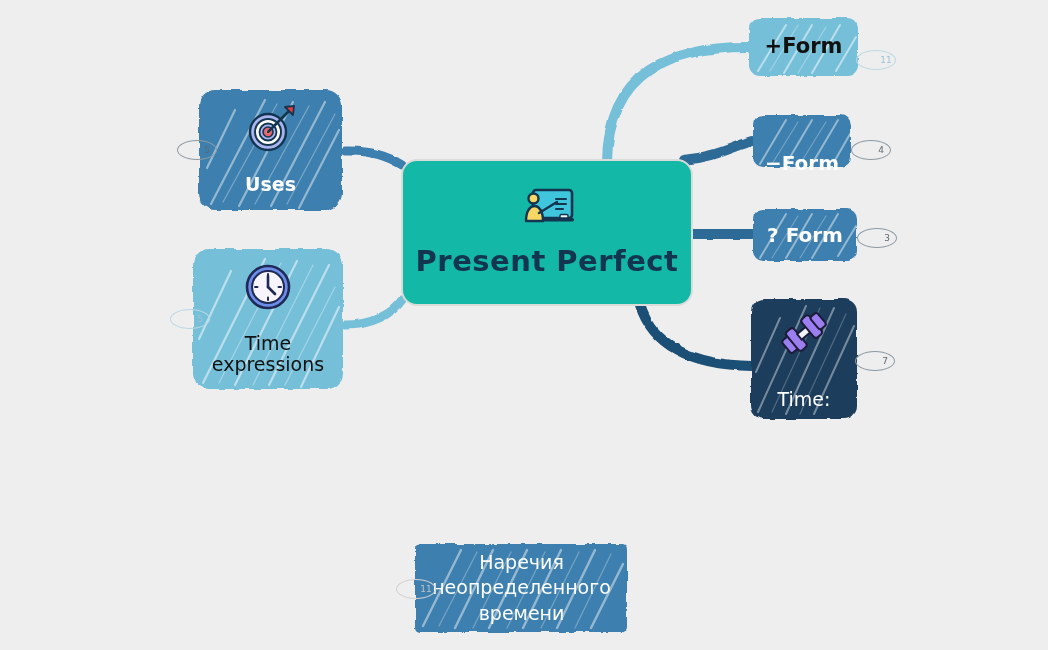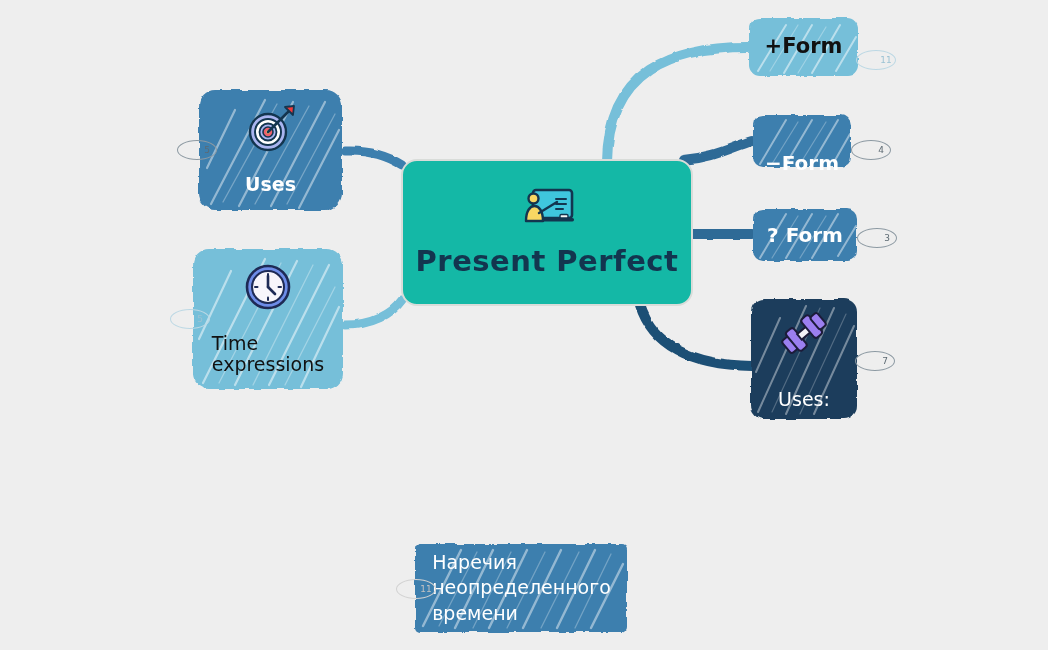--- a/index.html
+++ b/index.html
@@ -32,20 +32,21 @@
   }
 
   
   .sketch{display:flex;align-items:center;justify-content:center;}
   .sketch .svgwrap{position:absolute;inset:0;}
   .sketch .content{
     position:relative;z-index:2;
     width:100%;height:100%;
     display:flex;flex-direction:column;
     align-items:center;justify-content:center;
+    text-align:center;
   }
   .label{
     font-family:"DejaVu Sans", sans-serif;
     font-weight:500;line-height:1.12;
     white-space:pre-line;
   }
   .lbl-white{color:#ffffff;}
   .lbl-dark{color:#111111;}
 
   .icon{display:block;}
@@ -286,21 +287,21 @@
         <svg width="54" height="52" viewBox="0 0 54 52">
           <g transform="rotate(-40 27 26)">
             <rect x="4" y="18" width="9" height="16" rx="2.6" fill="#9b7ff0" stroke="#1c1c3a" stroke-width="2"></rect>
             <rect x="12" y="14" width="10" height="24" rx="3" fill="#9b7ff0" stroke="#1c1c3a" stroke-width="2"></rect>
             <rect x="21" y="22.5" width="12" height="7" fill="#f2f2f8" stroke="#1c1c3a" stroke-width="2"></rect>
             <rect x="32" y="14" width="10" height="24" rx="3" fill="#9b7ff0" stroke="#1c1c3a" stroke-width="2"></rect>
             <rect x="41" y="18" width="9" height="16" rx="2.6" fill="#9b7ff0" stroke="#1c1c3a" stroke-width="2"></rect>
           </g>
         </svg>
       </span>
-      <span class="label lbl-white" style="font-size:19px;">Uses:</span>
+      <span class="label lbl-white" style="font-size:19px;">Time:</span>
     </div>
     <span class="badge badge-dark" style="left:109px;top:57px;">7</span>
   </div>
 
   <div class="node sketch" style="left:409px;top:536px;width:225px;height:104px;">
     <div class="svgwrap">
       <svg width="225" height="104" viewBox="0 0 225 104">
         <g filter="url(#rough2)">
           <rect x="6" y="8" width="212" height="88" rx="5" fill="#3e7fae"></rect>
         </g>

